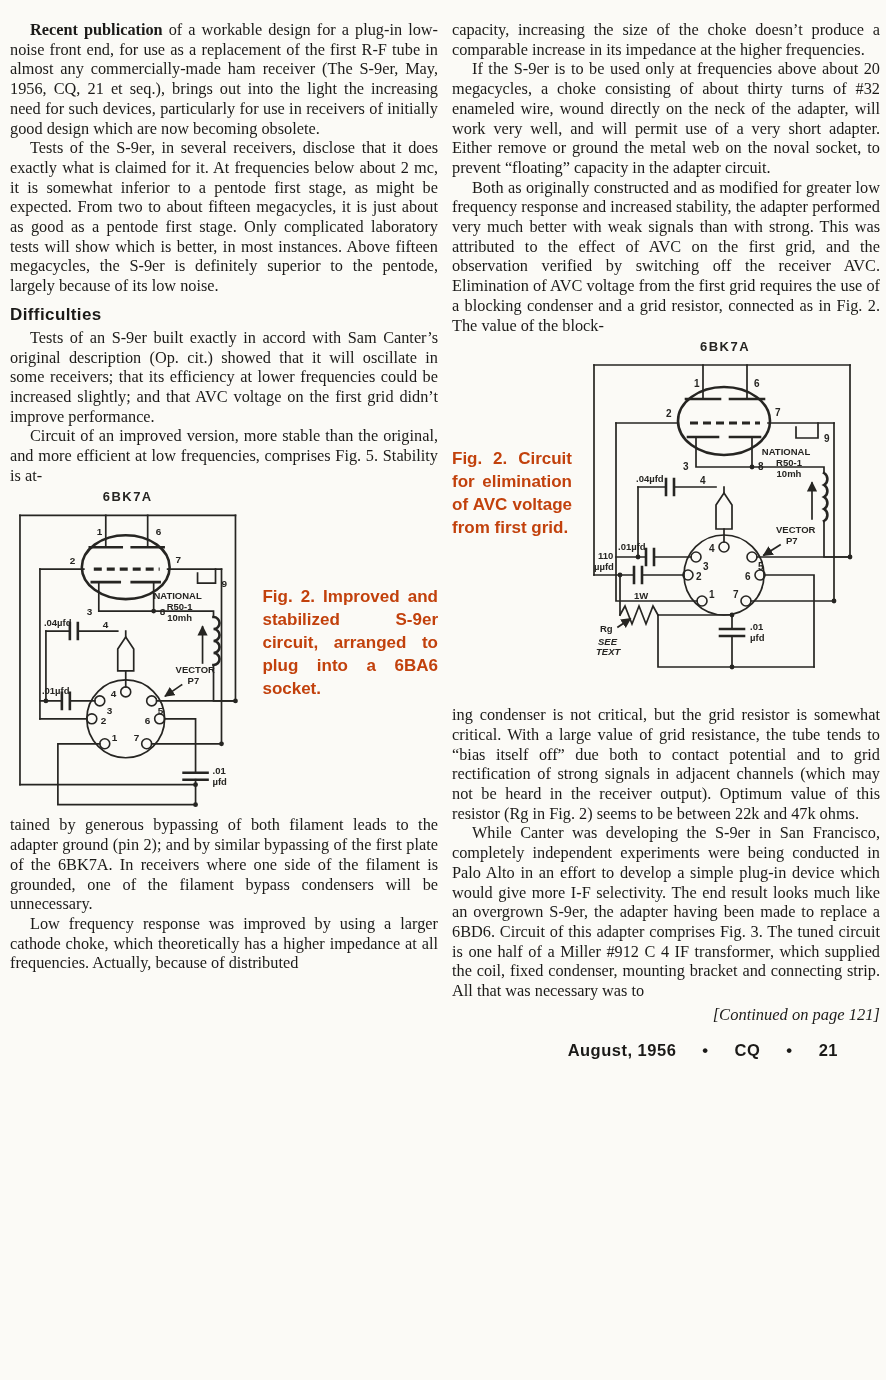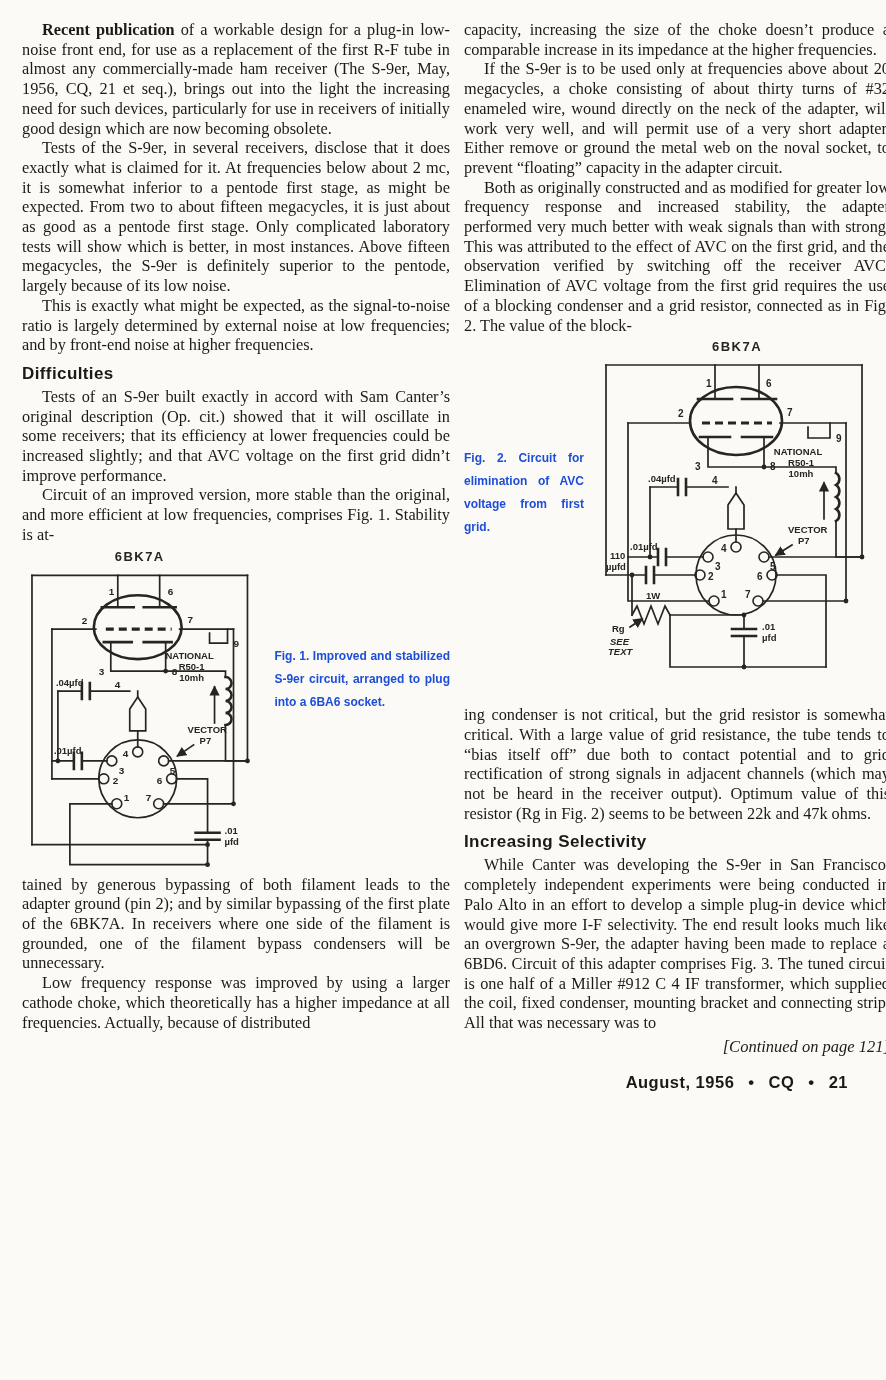--- a/index.html
+++ b/index.html
@@ -6,59 +6,59 @@
   body{background:#e8e6e0;}
   .page{
     position:relative;
     width:886px;height:1380px;
     margin:0 auto;
     background:#fbfaf6;
     color:#1b1a18;
     overflow:hidden;
     font-family:"Liberation Serif", serif;
   }
-  .cols{display:flex;padding:20px 6px 0 22px;gap:14px;}
+  .cols{display:flex;padding:20px 6px 0 10px;gap:14px;}
   .col{width:428px;}
   p.body{
     margin:0;
     font-size:16.3px;
     line-height:19.7px;
     text-align:justify;
     text-indent:20px;
   }
   p.body.noindent{text-indent:0;}
   h3.sect{
     margin:9px 0 3px 0;
     font-family:"Liberation Sans", sans-serif;
     font-weight:bold;
     font-size:17px;
     letter-spacing:.4px;
   }
   .figrow{display:flex;align-items:flex-start;}
   .figcap{
     font-family:"Liberation Sans", sans-serif;
     font-weight:bold;
-    font-size:12px;
+    font-size:17px;
     line-height:23px;
     text-align:justify;
-    color:#1d4ed8;
+    color:#c2410c;
   }
   .fig1cap{width:176px;margin-top:100px;margin-left:8px;}
   .fig2cap{width:120px;margin-top:112px;margin-right:10px;}
   .continued{
     margin:4px 0 0 0;
     text-align:right;
     font-style:italic;
     font-size:16.5px;
   }
   .footer{
     display:flex;
     justify-content:flex-end;
     align-items:center;
-    gap:14px;
+    gap:26px;
     margin-top:16px;
     padding-right:42px;
     font-family:"Liberation Sans", sans-serif;
     font-weight:bold;
     font-size:16.5px;
     letter-spacing:.5px;
   }
   
   svg .w{fill:none;stroke:#262522;stroke-width:1.7;stroke-linecap:square;}
   svg .w2{fill:none;stroke:#262522;stroke-width:2.6;stroke-linecap:square;}
@@ -72,26 +72,25 @@
 </style>
 </head>
 <body>
 
 <div class="page">
   <div class="cols">
 
     <div class="col">
       <p class="body"><b>Recent publication</b><span> of a workable design for a plug-in low-noise front end, for use as a replacement of the first R-F tube in almost any commercially-made ham receiver (The S-9er, May, 1956, CQ, 21 et seq.), brings out into the light the increasing need for such devices, particularly for use in receivers of initially good design which are now becoming obsolete.</span></p>
       <p class="body">Tests of the S-9er, in several receivers, disclose that it does exactly what is claimed for it. At frequencies below about 2 mc, it is somewhat inferior to a pentode first stage, as might be expected. From two to about fifteen megacycles, it is just about as good as a pentode first stage. Only complicated laboratory tests will show which is better, in most instances. Above fifteen megacycles, the S-9er is definitely superior to the pentode, largely because of its low noise.</p>
-      <p class="body">This is exactly what might be expected, as the signal-to-noise ratio is largely determined by external noise at low frequencies; and by front-end noise at higher frequencies.</p>
 
       <h3 class="sect">Difficulties</h3>
 
       <p class="body">Tests of an S-9er built exactly in accord with Sam Canter’s original description (Op. cit.) showed that it will oscillate in some receivers; that its efficiency at lower frequencies could be increased slightly; and that AVC voltage on the first grid didn’t improve performance.</p>
-      <p class="body">Circuit of an improved version, more stable than the original, and more efficient at low frequencies, comprises Fig. 1. Stability is at-</p>
+      <p class="body">Circuit of an improved version, more stable than the original, and more efficient at low frequencies, comprises Fig. 5. Stability is at-</p>
 
       <div class="figrow">
         <svg width="245" height="330" viewBox="0 0 245 330">
           <defs>
             <marker id="arr1" markerWidth="7" markerHeight="7" refX="5" refY="3" orient="auto">
                 <path d="M0,0 L6,3 L0,6 Z" fill="#262522"></path>
               </marker>
           </defs>
           <text class="tl" x="118" y="16" text-anchor="middle">6BK7A</text>
 
@@ -168,21 +167,21 @@
           <path class="w" d="M48,259 H90 M48,259 V320 M48,320 H186"></path>
           <path class="w" d="M10,300 H186"></path>
 
           <path class="w2" d="M174,288 H198 M174,295 H198"></path>
           <path class="w" d="M186,295 V320"></path>
           <circle class="dot" cx="186" cy="300" r="2.4"></circle>
           <circle class="dot" cx="186" cy="320" r="2.4"></circle>
           <text class="lbl" x="203" y="289">.01</text>
           <text class="lbl" x="203" y="300">µfd</text>
         </svg>
-        <div class="figcap fig1cap">Fig. 1. Improved and stabilized S-9er circuit, arranged to plug into a 6BA6 socket.</div>
+        <div class="figcap fig1cap">Fig. 2. Improved and stabilized S-9er circuit, arranged to plug into a 6BA6 socket.</div>
       </div>
 
       <p class="body noindent">tained by generous bypassing of both filament leads to the adapter ground (pin 2); and by similar bypassing of the first plate of the 6BK7A. In receivers where one side of the filament is grounded, one of the filament bypass condensers will be unnecessary.</p>
       <p class="body">Low frequency response was improved by using a larger cathode choke, which theoretically has a higher impedance at all frequencies. Actually, because of distributed</p>
     </div>
 
     <div class="col">
       <p class="body noindent">capacity, increasing the size of the choke doesn’t produce a comparable increase in its impedance at the higher frequencies.</p>
       <p class="body">If the S-9er is to be used only at frequencies above about 20 megacycles, a choke consisting of about thirty turns of #32 enameled wire, wound directly on the neck of the adapter, will work very well, and will permit use of a very short adapter. Either remove or ground the metal web on the noval socket, to prevent “floating” capacity in the adapter circuit.</p>
       <p class="body">Both as originally constructed and as modified for greater low frequency response and increased stability, the adapter performed very much better with weak signals than with strong. This was attributed to the effect of AVC on the first grid, and the observation verified by switching off the receiver AVC. Elimination of AVC voltage from the first grid requires the use of a blocking condenser and a grid resistor, connected as in Fig. 2. The value of the block-</p>
@@ -288,21 +287,20 @@
           <text class="lbl" x="168" y="295">.01</text>
           <text class="lbl" x="168" y="306">µfd</text>
 
           <path class="w" d="M76,280 V332 M76,332 H232"></path>
           <circle class="dot" cx="150" cy="332" r="2.4"></circle>
         </svg>
       </div>
 
       <p class="body noindent">ing condenser is not critical, but the grid resistor is somewhat critical. With a large value of grid resistance, the tube tends to “bias itself off” due both to contact potential and to grid rectification of strong signals in adjacent channels (which may not be heard in the receiver output). Optimum value of this resistor (Rg in Fig. 2) seems to be between 22k and 47k ohms.</p>
 
-      <h3 class="sect">Increasing Selectivity</h3>
 
       <p class="body">While Canter was developing the S-9er in San Francisco, completely independent experiments were being conducted in Palo Alto in an effort to develop a simple plug-in device which would give more I-F selectivity. The end result looks much like an overgrown S-9er, the adapter having been made to replace a 6BD6. Circuit of this adapter comprises Fig. 3. The tuned circuit is one half of a Miller #912 C 4 IF transformer, which supplied the coil, fixed condenser, mounting bracket and connecting strip. All that was necessary was to</p>
       <p class="continued">[Continued on page 121]</p>
 
       <div class="footer">
         <span>August, 1956</span>
         <span>•</span>
         <span>CQ</span>
         <span>•</span>
         <span>21</span>

